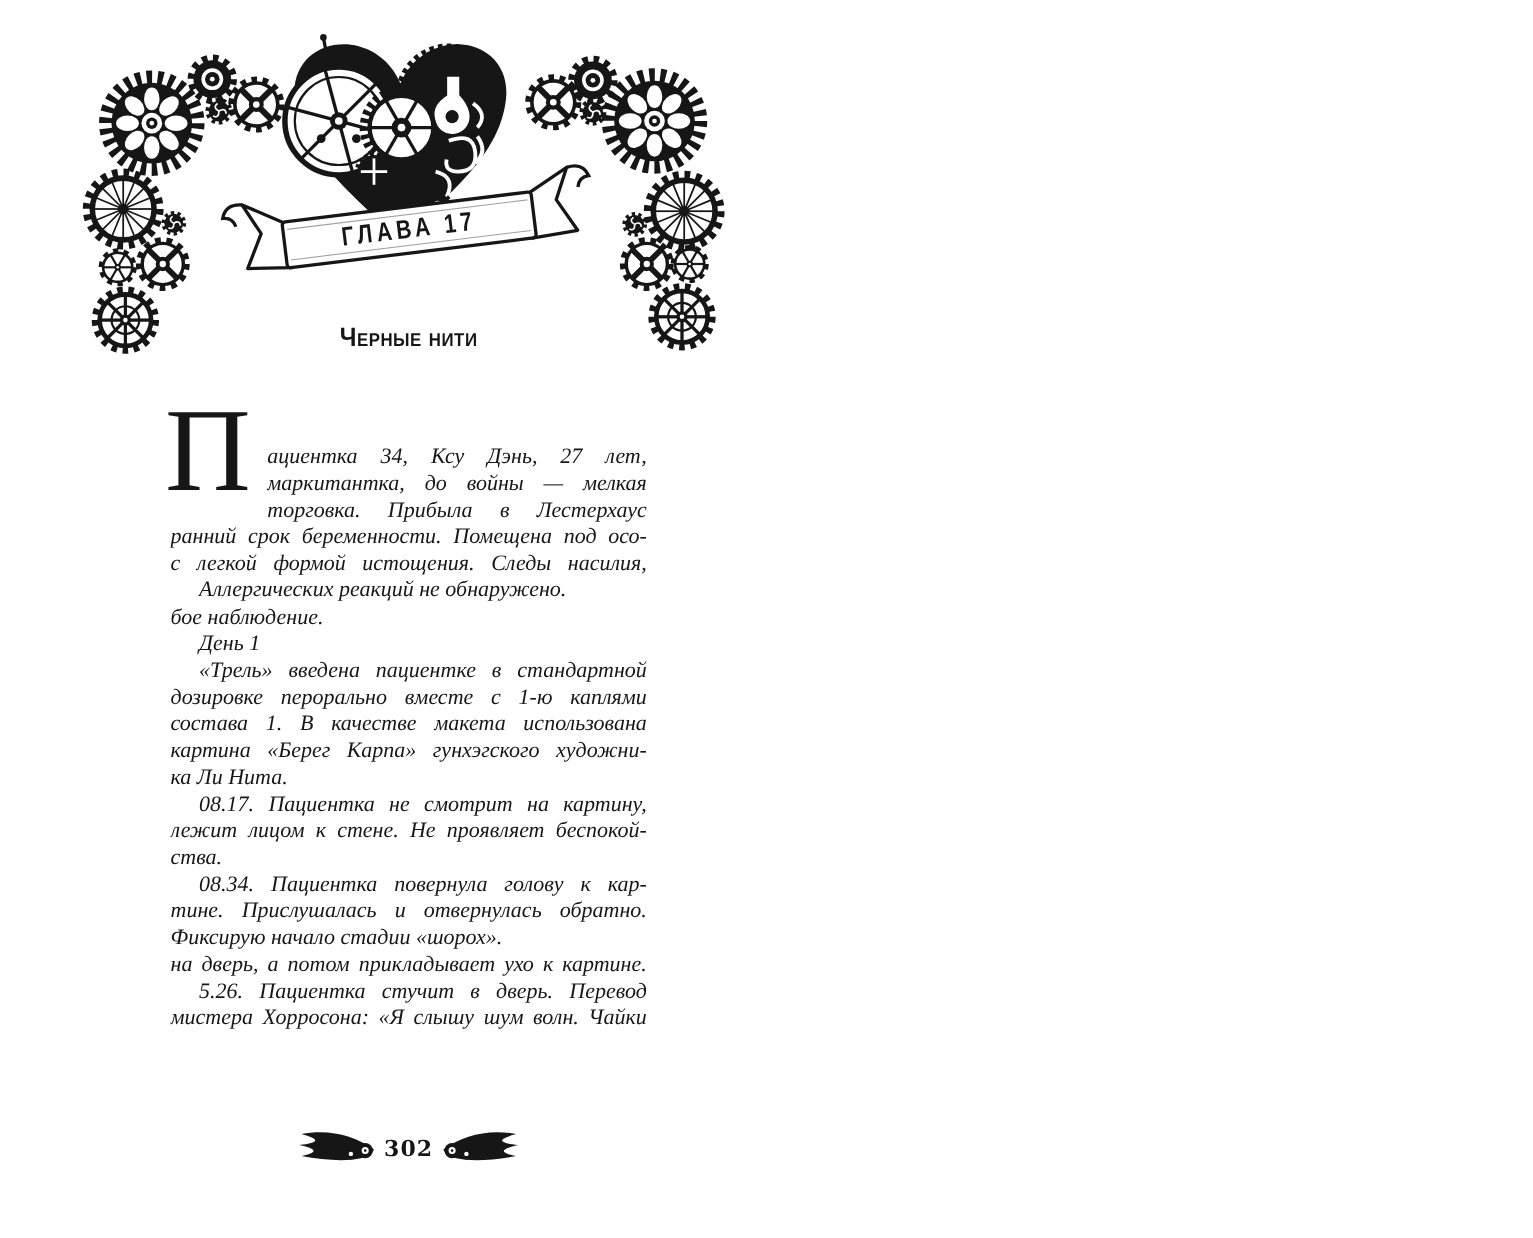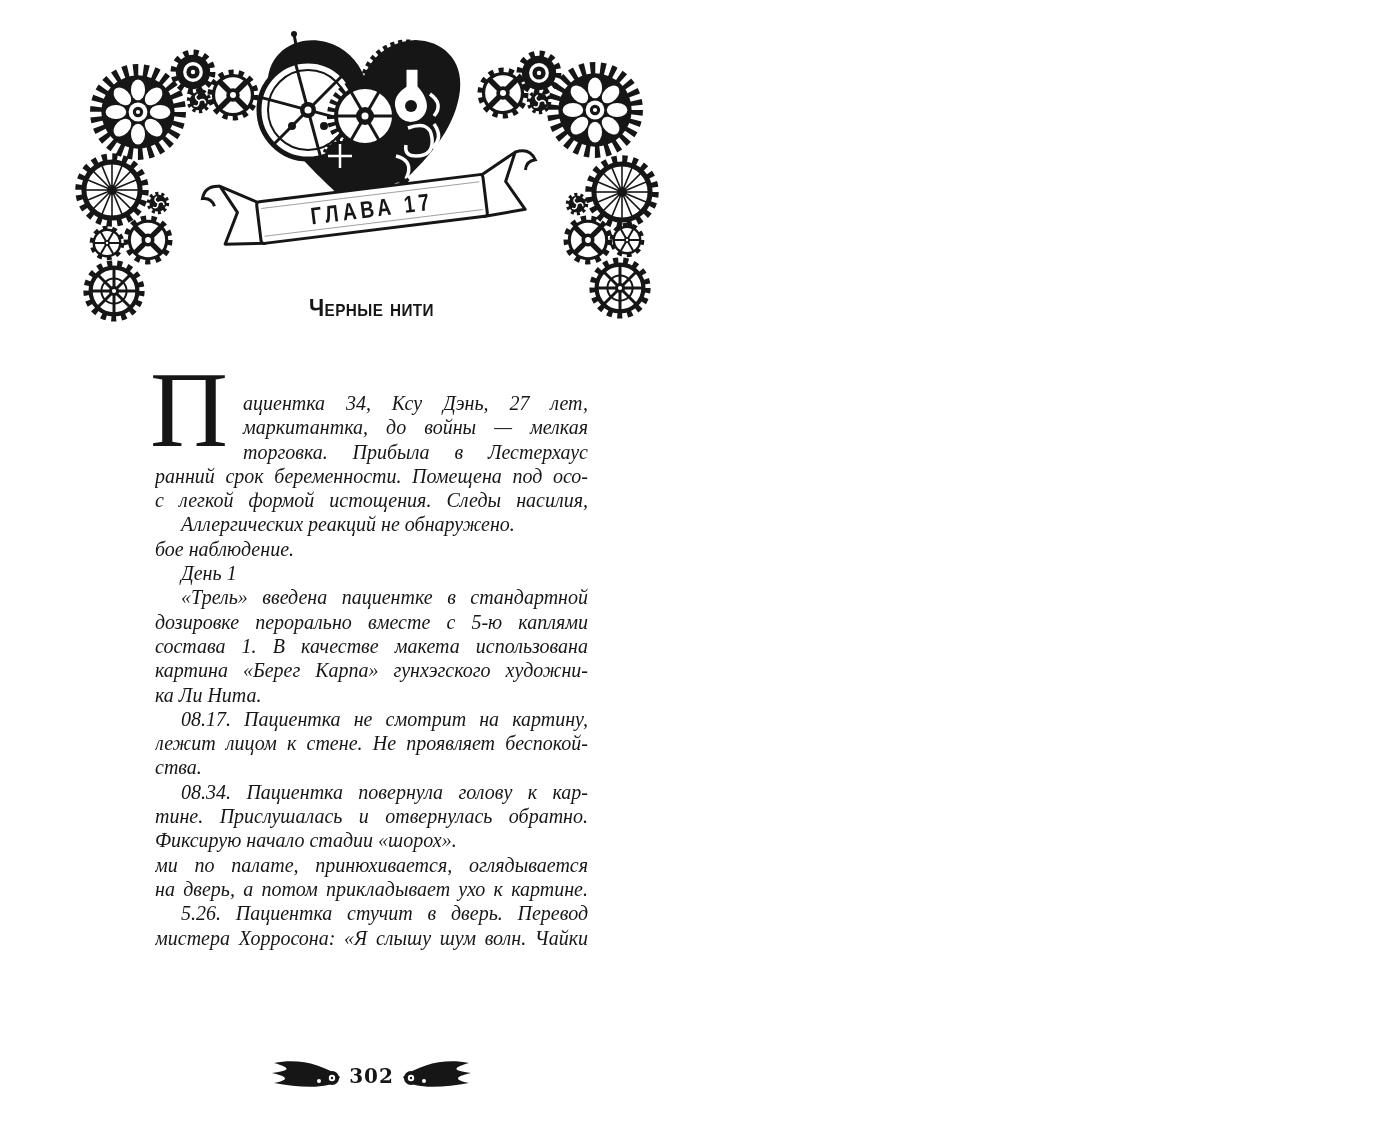--- a/index.html
+++ b/index.html
@@ -14,34 +14,34 @@
   .chapter-title{position:absolute;left:155px;top:294px;width:433px;margin:0;text-align:center;
     font-family:"Liberation Sans",sans-serif;font-weight:bold;font-variant:small-caps;
     font-size:24px;letter-spacing:0.5px;transform:scaleX(0.9);}
   .banner-text{position:absolute;left:258px;top:189px;width:228px;height:40px;
     display:flex;align-items:center;justify-content:center;
     font-family:"Liberation Sans",sans-serif;font-weight:bold;font-size:24px;
     letter-spacing:5px;transform:rotate(-7deg) scaleX(0.8);}
 
   
   .textcol{position:absolute;}
-  .col-left-diary{left:155px;top:391px;width:433px;}
+  .col-left-diary{left:155px;top:403px;width:433px;}
   .line{height:24.3px;line-height:24.3px;overflow:hidden;
         text-align:justify;text-align-last:justify;}
   .line.last{text-align-last:left;}
   .line.indent{padding-left:26px;}
   .line.dc{padding-left:88px;}
   .diary .line{font-style:italic;font-size:20px;}
 
   .dropcap{position:absolute;left:150px;top:356px;width:90px;
     font-family:"Liberation Serif",serif;font-size:108px;line-height:108px;font-weight:normal;}
 
   
   .footer{position:absolute;display:flex;align-items:center;justify-content:center;gap:7px;}
-  .footer.fl{left:155px;top:1060px;width:433px;}
+  .footer.fl{left:155px;top:1028px;width:433px;}
   .pagenum{font-family:"DejaVu Serif",serif;font-weight:bold;font-size:20px;letter-spacing:1px;}
   .wing{display:block;}
 </style>
 </head>
 <body>
 
 <div class="spread">
 
   <section class="page left">
     <svg class="ornament-svg" width="697" height="400" viewBox="0 0 697 400" id="ornament-svg">
@@ -327,31 +327,30 @@
 
     <div class="line dc">ациентка 34, Ксу Дэнь, 27 лет,</div>
         <div class="line dc">маркитантка, до войны — мелкая</div>
         <div class="line dc">торговка. Прибыла в Лестерхаус</div>
         <div class="line">ранний срок беременности. Помещена под осо-</div>
         <div class="line">с легкой формой истощения. Следы насилия,</div>
         <div class="line indent last">Аллергических реакций не обнаружено.</div>
         <div class="line last">бое наблюдение.</div>
         <div class="line indent last">День 1</div>
         <div class="line indent">«Трель» введена пациентке в стандартной</div>
-        <div class="line">дозировке перорально вместе с 5-ю каплями</div>
+        <div class="line">дозировке перорально вместе с 1-ю каплями</div>
         <div class="line">состава 1. В качестве макета использована</div>
         <div class="line">картина «Берег Карпа» гунхэгского художни-</div>
         <div class="line last">ка Ли Нита.</div>
         <div class="line indent">08.17. Пациентка не смотрит на картину,</div>
         <div class="line">лежит лицом к стене. Не проявляет беспокой-</div>
         <div class="line last">ства.</div>
         <div class="line indent">08.34. Пациентка повернула голову к кар-</div>
         <div class="line">тине. Прислушалась и отвернулась обратно.</div>
         <div class="line last">Фиксирую начало стадии «шорох».</div>
-        <div class="line">ми по палате, принюхивается, оглядывается</div>
         <div class="line">на дверь, а потом прикладывает ухо к картине.</div>
         <div class="line indent">5.26. Пациентка стучит в дверь. Перевод</div>
         <div class="line">мистера Хорросона: «Я слышу шум волн. Чайки</div>
       </div>
 
     <div class="footer fl">
       <svg class="wing" width="72" height="32" viewBox="0 0 72 32">
         <path d="M70,17 C52,4 28,-2 4,3 C22,8 20,11 2,13 C20,17 18,20 4,23 C24,27 46,28 58,25 C64,23 68,21 70,17 Z" fill="#161616"></path>
         <circle cx="62" cy="18" r="7" fill="#161616"></circle>
           <circle cx="62" cy="18" r="3.2" fill="#fff"></circle>

